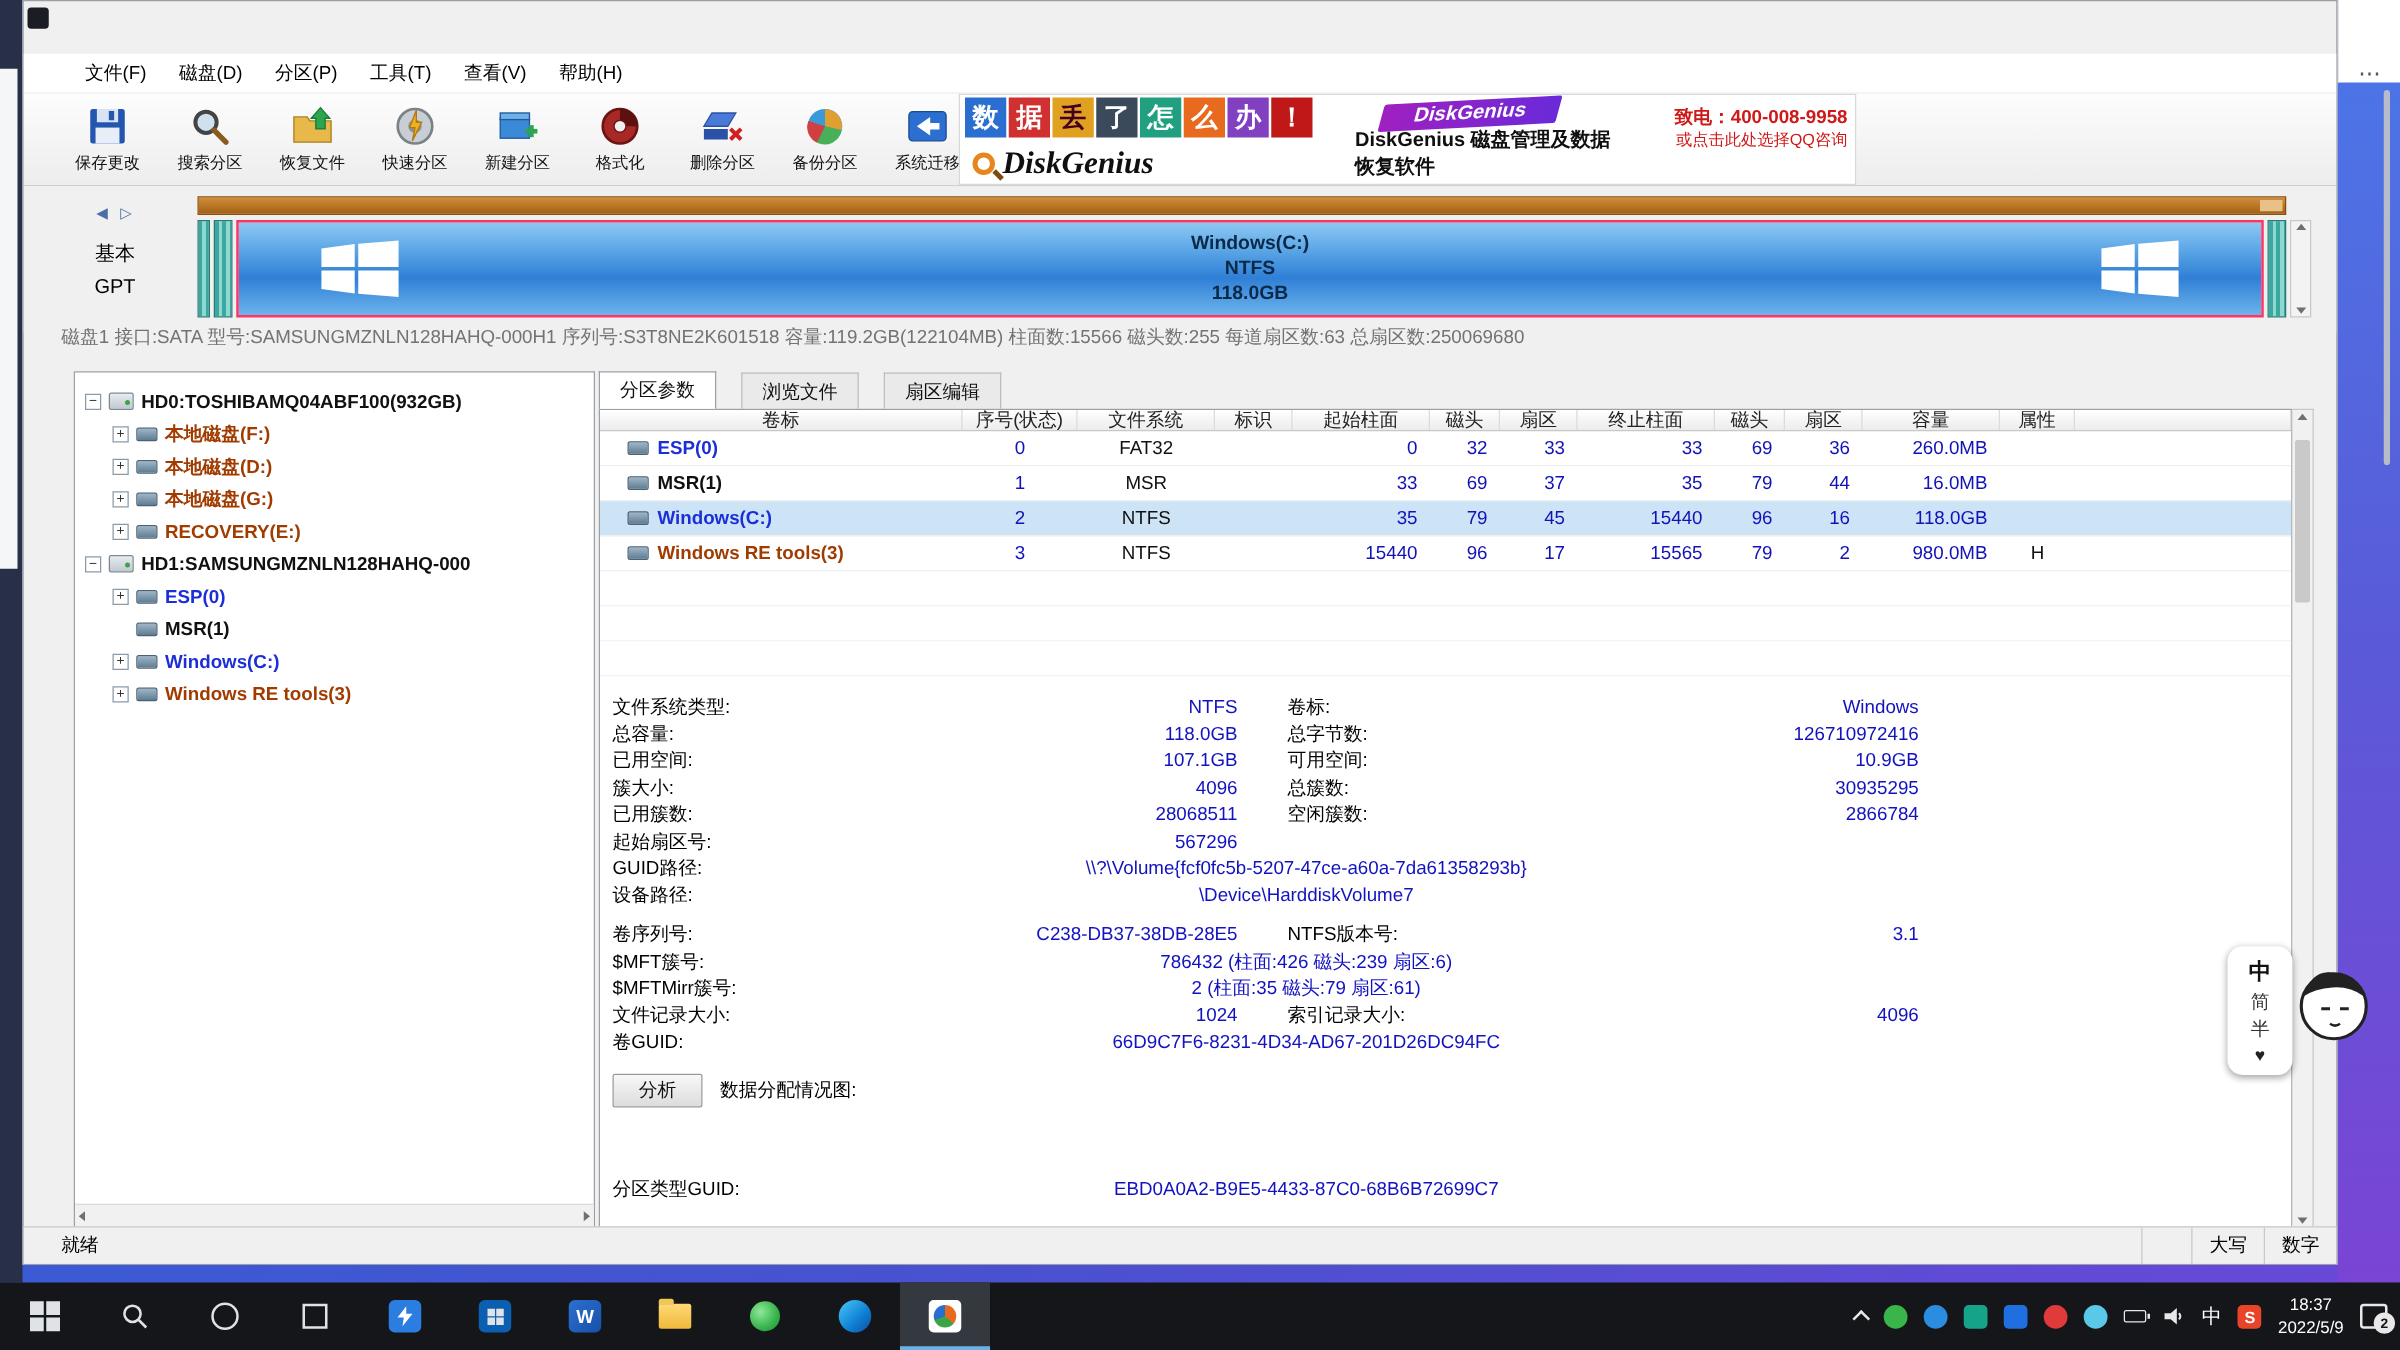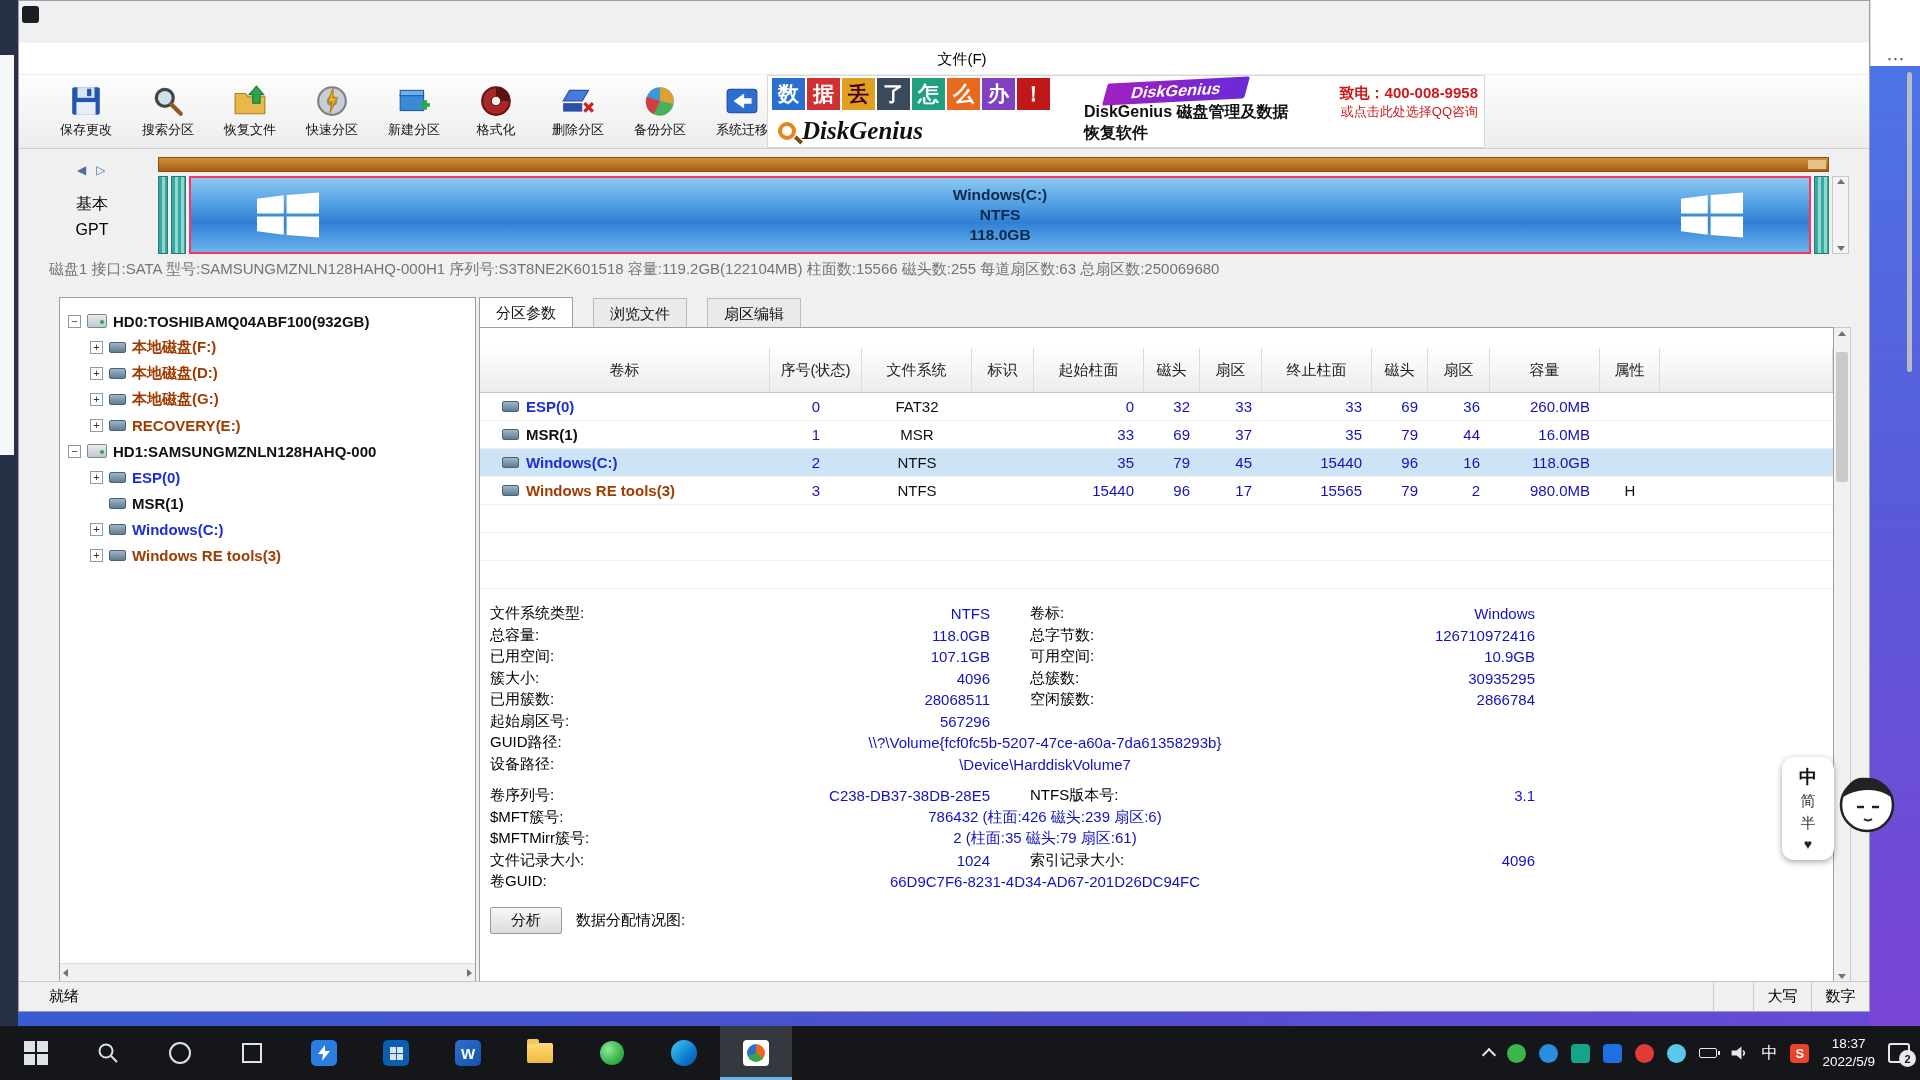--- a/index.html
+++ b/index.html
@@ -29,21 +29,21 @@
   .app-icon::after{content:"";position:absolute;left:7px;top:7px;width:8px;height:8px;border-radius:50%;background:#fff;}
   .title-text{font-size:15px;color:#000;}
   .win-controls{margin-left:auto;display:flex;height:100%;}
   .wc{width:58px;height:100%;display:flex;align-items:center;justify-content:center;}
   .glyph-min{width:13px;height:2px;background:#333;}
   .glyph-max{width:12px;height:12px;border:1.5px solid #333;}
   .glyph-close{position:relative;width:14px;height:14px;}
   .glyph-close::before,.glyph-close::after{content:"";position:absolute;left:6px;top:0;width:2px;height:14px;background:#333;}
   .glyph-close::before{transform:rotate(45deg);} .glyph-close::after{transform:rotate(-45deg);}
 
-  .menubar{position:absolute;top:42px;left:0;right:0;height:32px;background:#fff;display:flex;align-items:center;padding-left:36px;border-bottom:1px solid #ececec;flex-direction:column;}
+  .menubar{position:absolute;top:42px;left:0;right:0;height:32px;background:#fff;display:flex;align-items:center;padding-left:36px;border-bottom:1px solid #ececec;}
   .menu-item{padding:0 13px;font-size:15px;color:#000;line-height:32px;}
 
   .toolbar{position:absolute;top:74px;left:0;right:0;height:74px;background:linear-gradient(#fdfdfd,#ededed);
     border-bottom:1px solid #cfcfcf;display:flex;align-items:center;padding-left:28px;gap:4px;}
   .tool-btn{width:78px;height:68px;display:flex;flex-direction:column;align-items:center;justify-content:center;gap:3px;border-radius:3px;}
   .tool-btn span.lbl{font-size:13px;color:#111;}
   .tico{width:34px;height:34px;display:block;}
 
   
   .ad{position:absolute;left:748px;top:0;width:718px;height:73px;background:#fff;border:1px solid #d8d8d8;display:flex;overflow:hidden;}
@@ -115,21 +115,21 @@
   .tab{height:29px;line-height:29px;padding:0 16px;font-size:15px;color:#111;background:#eaeaea;border:1px solid #bdbdbd;border-bottom:none;margin-right:20px;}
   .tab.active{background:#fff;border-color:#9aa0a6;position:relative;z-index:2;height:30px;}
   .content{position:absolute;top:30px;left:0;right:17px;bottom:0;background:#fff;border:1px solid #9aa0a6;overflow:hidden;}
   .v-scrollbar{position:absolute;top:30px;right:0;bottom:0;width:17px;background:#f1f1f1;border:1px solid #c8c8c8;border-left:none;
     display:flex;flex-direction:column;align-items:center;justify-content:space-between;padding:3px 0;}
   .v-thumb{position:absolute;top:24px;left:2px;width:12px;height:130px;background:#c9c9c9;border-radius:2px;}
 
   
   .tbl{width:100%;}
   .thead,.trowd,.trow-empty{display:grid;grid-template-columns:290px 92px 110px 62px 110px 56px 62px 110px 56px 62px 110px 60px 1fr;}
-  .thead{height:45px;background:linear-gradient(#ffffff,#ececec);border-bottom:1px solid #c8c8c8;margin-top:20px;}
+  .thead{height:17px;background:linear-gradient(#ffffff,#ececec);border-bottom:1px solid #c8c8c8;}
   .th{display:flex;align-items:center;justify-content:center;font-size:15px;color:#222;border-right:1px solid #dcdcdc;white-space:nowrap;overflow:hidden;}
   .trowd{height:28px;border-bottom:1px solid #efefef;align-items:center;}
   .trowd.selected{background:#cde4f7;}
   .td{font-size:15px;white-space:nowrap;overflow:hidden;}
   .td.name{display:flex;align-items:center;gap:7px;padding-left:22px;font-weight:bold;}
   .td.num{text-align:right;padding-right:10px;color:#1212b8;}
   .td.ctr{text-align:center;color:#1212b8;}
   .td.fs{text-align:center;color:#111;}
   .td.attr{text-align:center;color:#111;}
   .trow-empty{height:28px;border-bottom:1px solid #f3f3f3;}

